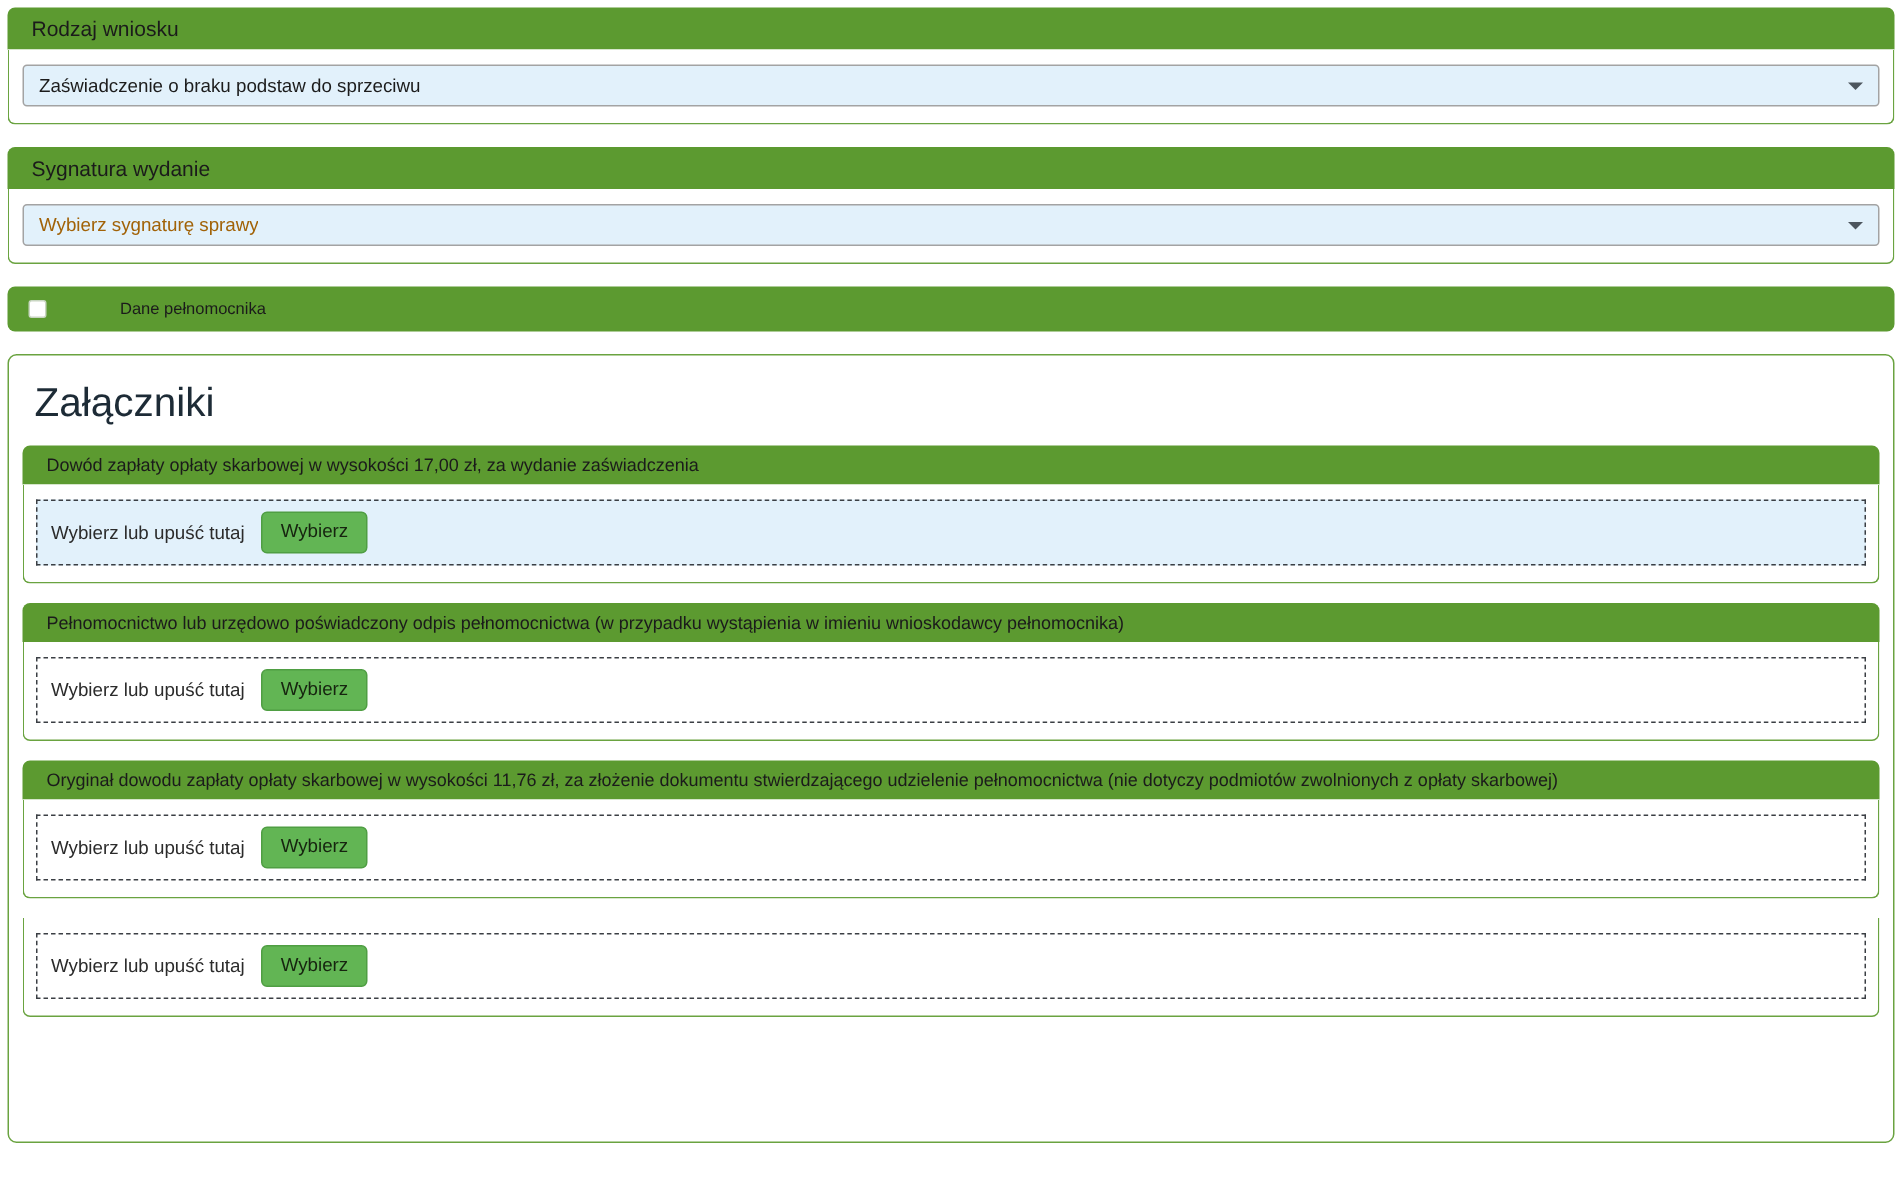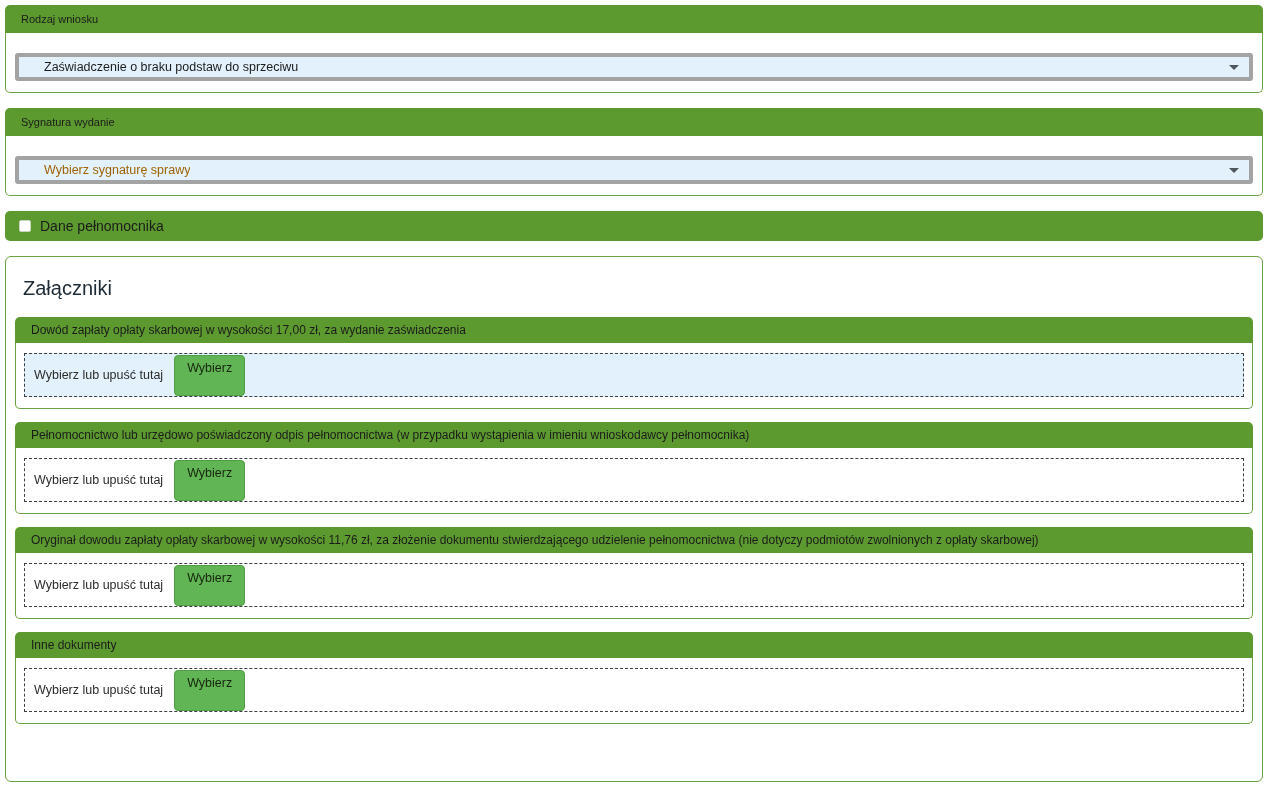--- a/index.html
+++ b/index.html
@@ -26,48 +26,47 @@
   .card {
     background: #ffffff;
     border: 1px solid #6aa340;
     border-top: none;
     border-radius: 0 0 5px 5px;
     box-sizing: border-box;
   }
   .card-header {
     background: #5c9a30;
     color: #1b1b1b;
-    font-size: 11px;
+    font-size: 14px;
     line-height: 14px;
     padding: 7px 0 7px 16px;
     border-radius: 5px 5px 0 0;
     box-sizing: border-box;
     white-space: nowrap;
     overflow: hidden;
   }
 
   
   .select-block {
     margin-bottom: 15px;
   }
   .select-body {
     padding: 10px 9px 11px 9px;
   }
   .select-control {
     position: relative;
     background: #e2f1fb;
-    border: 4px solid #a3a3a3;
+    border: 1px solid #a3a3a3;
     border-radius: 3px;
     height: 28px;
     box-sizing: border-box;
     display: flex;
     align-items: center;
-    padding-left: 25px;
+    padding-left: 10px;
     padding-right: 30px;
-    margin-top: 10px;
   }
   .select-value {
     font-size: 12.5px;
     color: #1c1c1c;
     white-space: nowrap;
     overflow: hidden;
   }
   .select-value.placeholder {
     color: #a16207;
   }
@@ -97,36 +96,37 @@
     width: 12px;
     height: 12px;
     background: #ffffff;
     border: 1px solid #c9d6c2;
     border-radius: 2px;
     box-sizing: border-box;
     margin-right: 9px;
     flex: none;
   }
   .check-label {
-    font-size: 14px;
+    font-size: 11px;
     color: #1b1b1b;
     line-height: 14px;
+    margin-left: 40px;
   }
 
   
   .panel {
     border: 1px solid #6aa340;
     border-radius: 6px;
     background: #ffffff;
     box-sizing: border-box;
     padding: 12px 9px 10px 9px;
     height: 526px;
   }
   .panel-title {
-    font-size: 20px;
+    font-size: 27px;
     font-weight: normal;
     color: #1d2b36;
     margin: 4px 0 14px 8px;
     line-height: 30px;
   }
 
   
   .attach {
     margin-bottom: 13px;
   }
@@ -156,21 +156,21 @@
     margin-right: 11px;
     white-space: nowrap;
   }
   .dz-button {
     background: #62b554;
     border: 1px solid #4f9e43;
     border-radius: 4px;
     color: #16240f;
     font-size: 12.5px;
     font-family: "Liberation Sans", sans-serif;
-    padding: 6px 12px 20px 12px;
+    padding: 6px 12px 7px 12px;
     line-height: 13px;
     cursor: pointer;
   }
 </style>
 </head>
 <body>
 
 <div class="page">
 
   <div class="select-block">
@@ -235,21 +235,20 @@
         <div class="attach-body">
           <div class="dropzone">
             <span class="dz-label">Wybierz lub upuść tutaj</span>
             <button class="dz-button">Wybierz</button>
           </div>
         </div>
       </div>
     </div>
 
     <div class="attach">
-      <div class="card-header">Inne dokumenty</div>
       <div class="card">
         <div class="attach-body">
           <div class="dropzone">
             <span class="dz-label">Wybierz lub upuść tutaj</span>
             <button class="dz-button">Wybierz</button>
           </div>
         </div>
       </div>
     </div>
 

